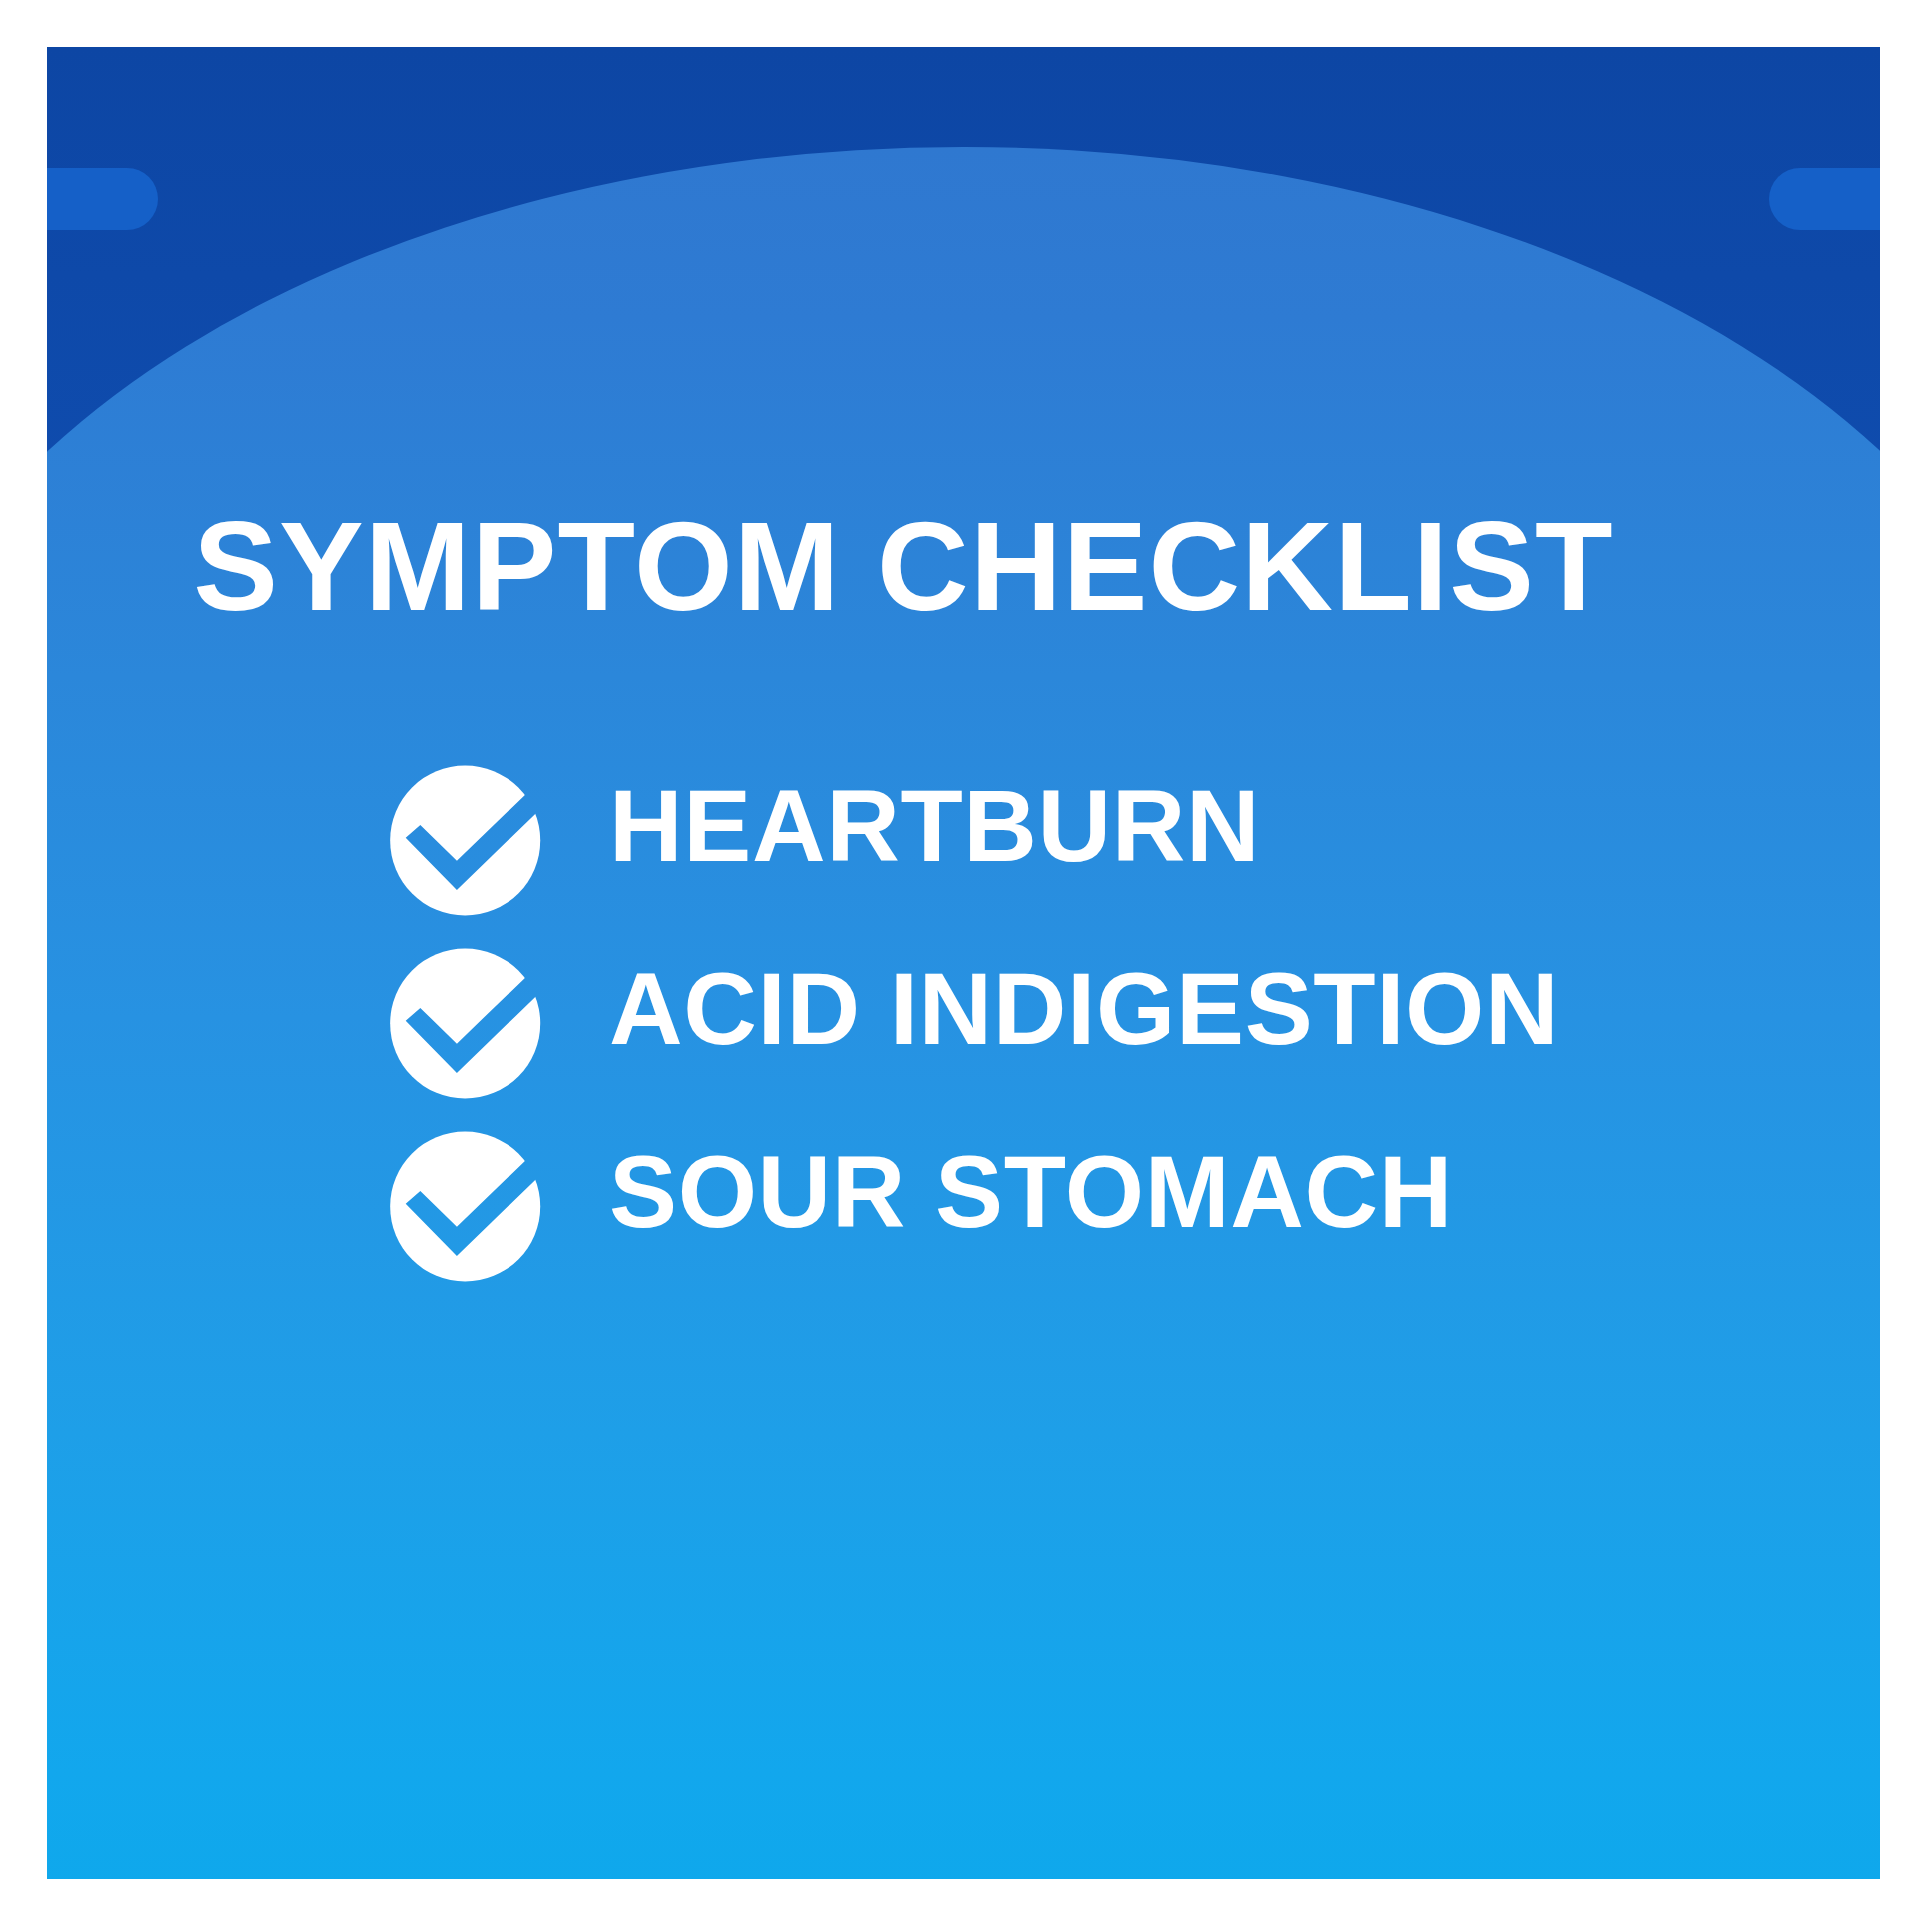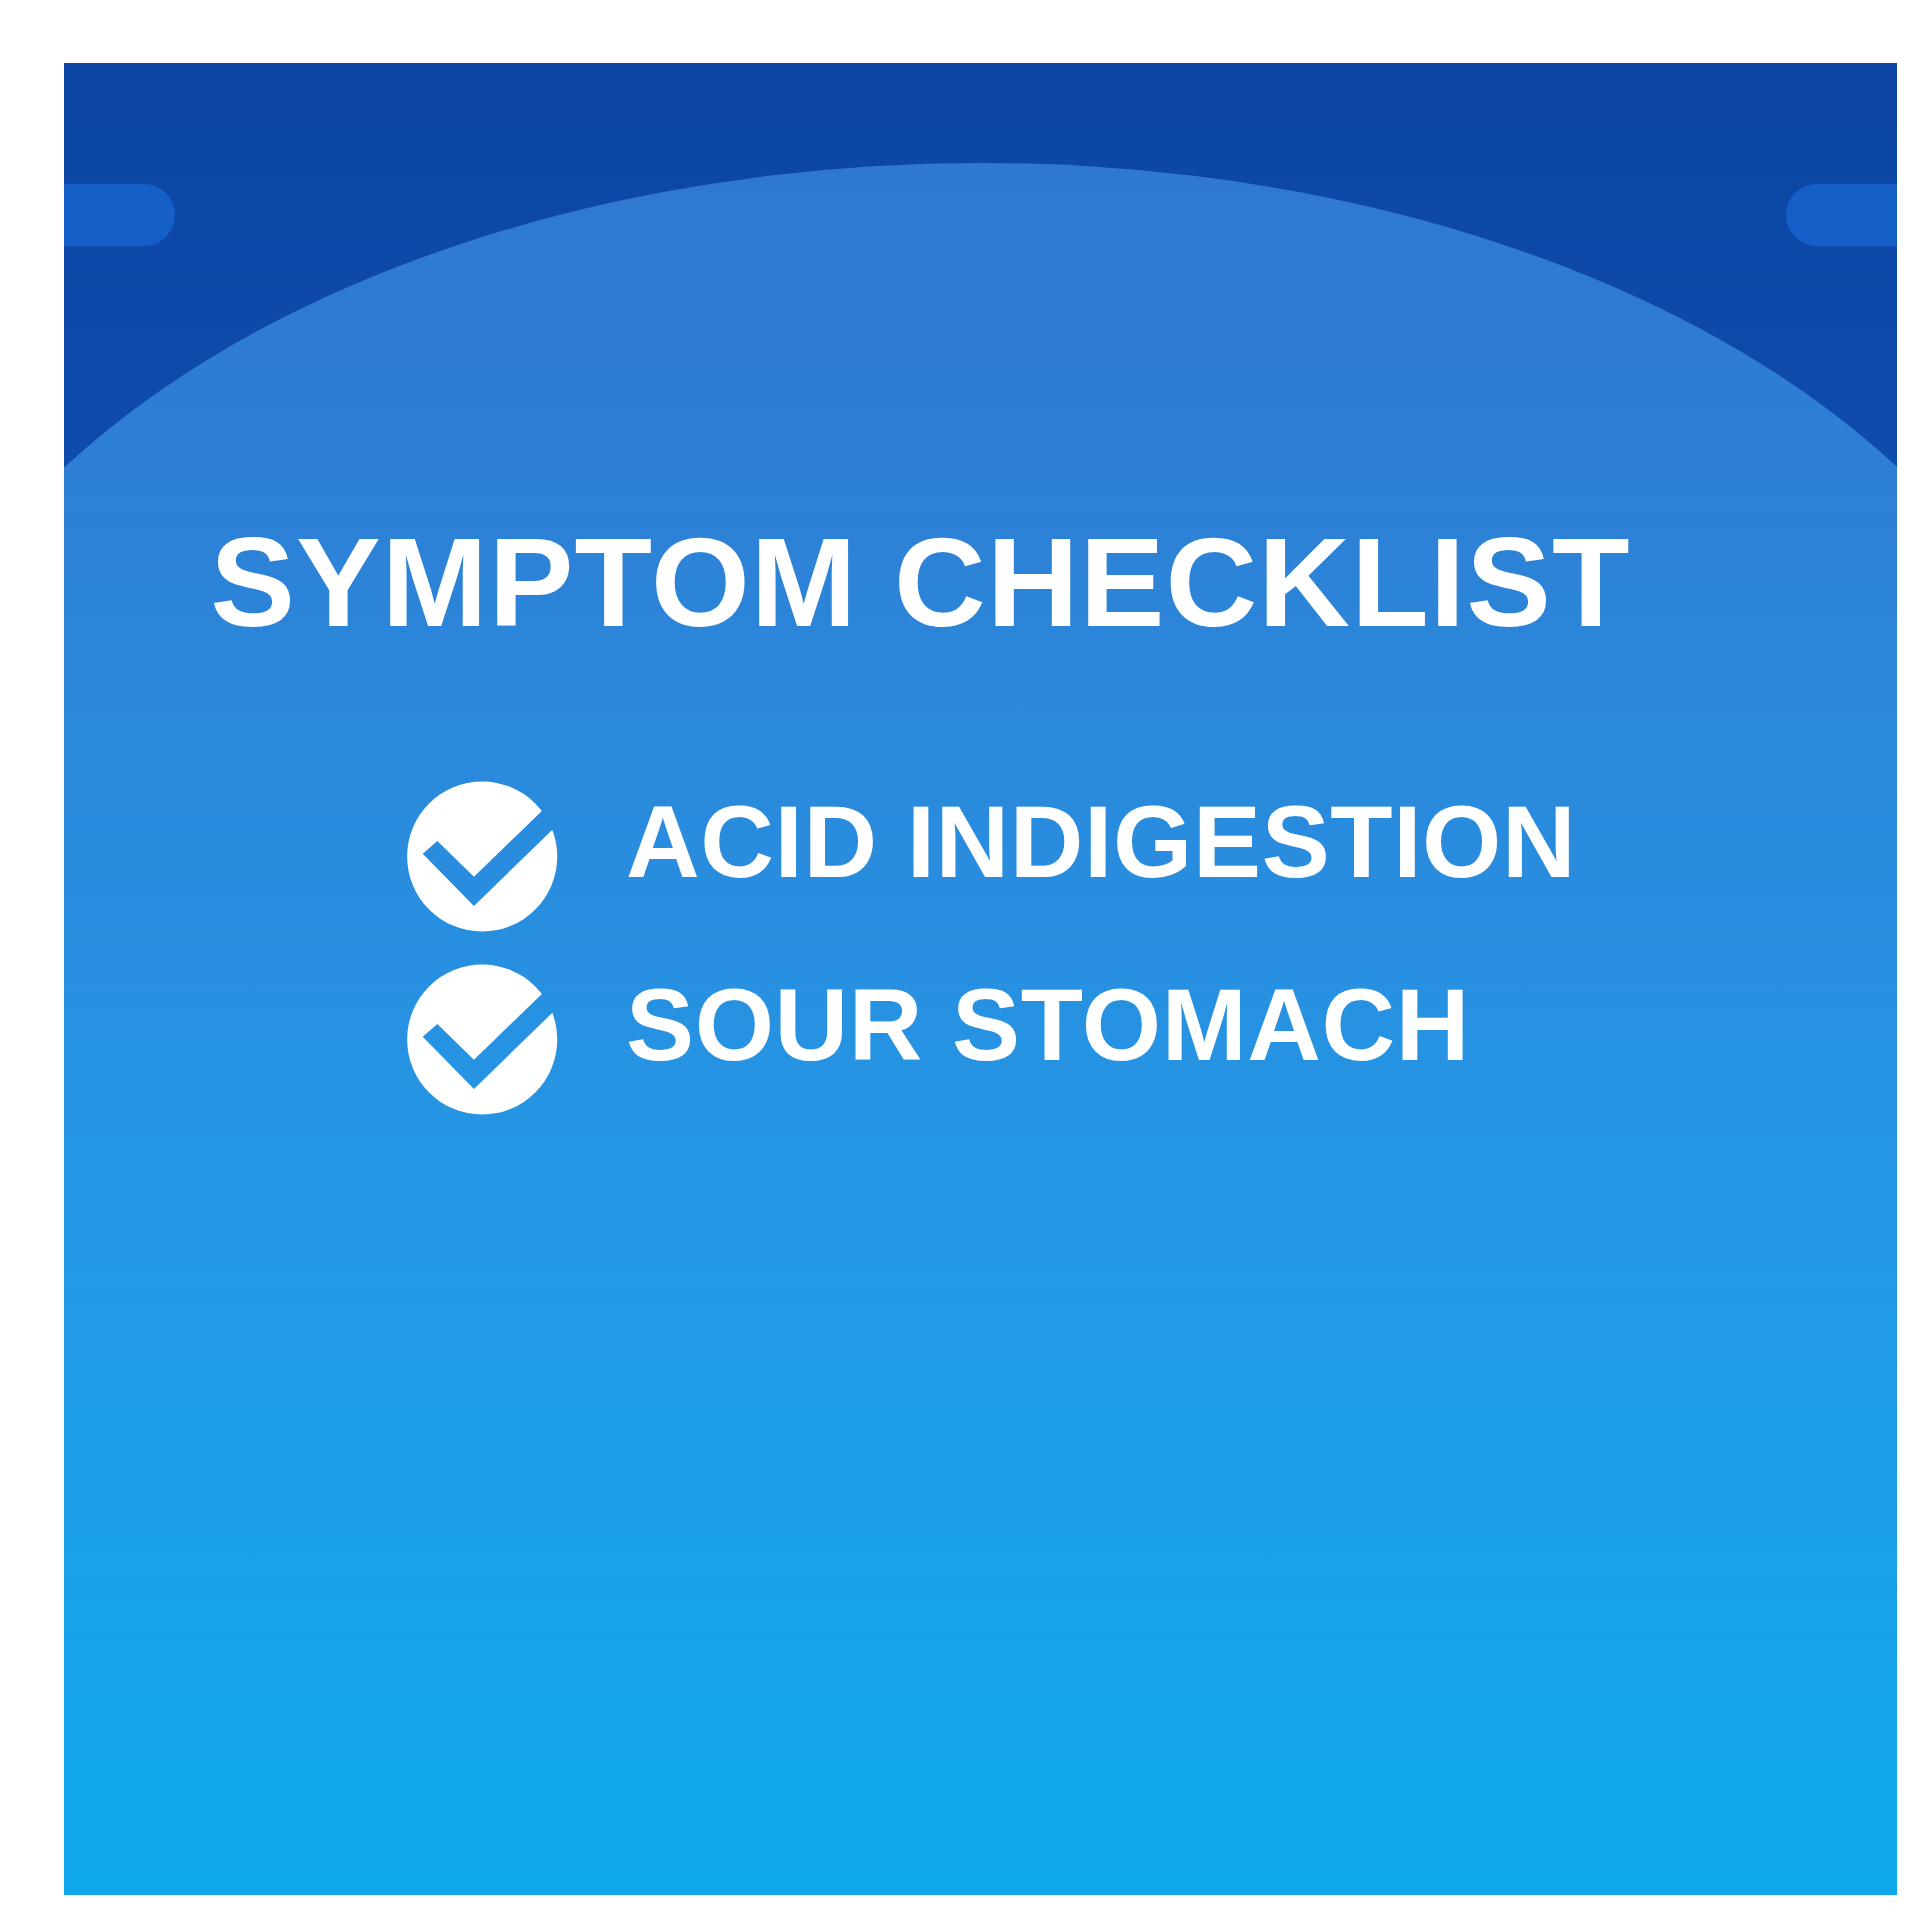--- a/index.html
+++ b/index.html
@@ -11,27 +11,26 @@
   body {
     width: 1926px;
     height: 1926px;
     overflow: hidden;
     font-family: "Liberation Sans", sans-serif;
   }
 
   
   #poster {
     position: absolute;
-    left: 64px;
+    left: 47px;
     top: 47px;
     width: 1833px;
     height: 1832px;
     overflow: hidden;
     background: #0d47a5;
-    margin-top: 16px;
   }
 
   
   .top-band {
     position: absolute;
     left: 0; top: 0;
     width: 100%;
     height: 456px;
     background: linear-gradient(180deg, #0d46a4 0%, #0f4cae 100%);
   }
@@ -127,20 +126,32 @@
   <div class="pill pill-left"></div>
   <div class="pill pill-right"></div>
   <div class="dome"></div>
 
   <div class="content">
 
     <div class="title">SYMPTOM CHECKLIST</div>
 
     <div class="checklist">
 
+      <div class="check-row">
+        <svg class="check-icon" viewBox="0 0 100 100">
+          <defs>
+            <mask id="m0">
+              <rect x="0" y="0" width="100" height="100" fill="#fff"></rect>
+              <path d="M 13.5 48.5 L 21.5 41.5 L 41.5 61 L 85 19 L 93 27 L 41.5 77 Z" fill="#000"></path>
+            </mask>
+          </defs>
+          <circle cx="46" cy="50" r="41" fill="#ffffff" mask="url(#m0)"></circle>
+        </svg>
+        <div class="check-label">HEARTBURN</div>
+      </div>
 
       <div class="check-row">
         <svg class="check-icon" viewBox="0 0 100 100">
           <defs>
             <mask id="m2">
               <rect x="0" y="0" width="100" height="100" fill="#fff"></rect>
               <path d="M 13.5 48.5 L 21.5 41.5 L 41.5 61 L 85 19 L 93 27 L 41.5 77 Z" fill="#000"></path>
             </mask>
           </defs>
           <circle cx="46" cy="50" r="41" fill="#ffffff" mask="url(#m2)"></circle>

